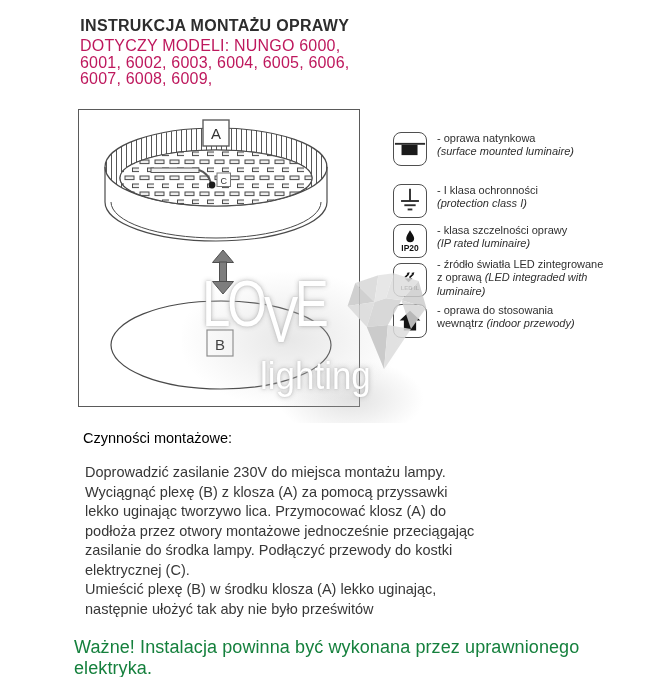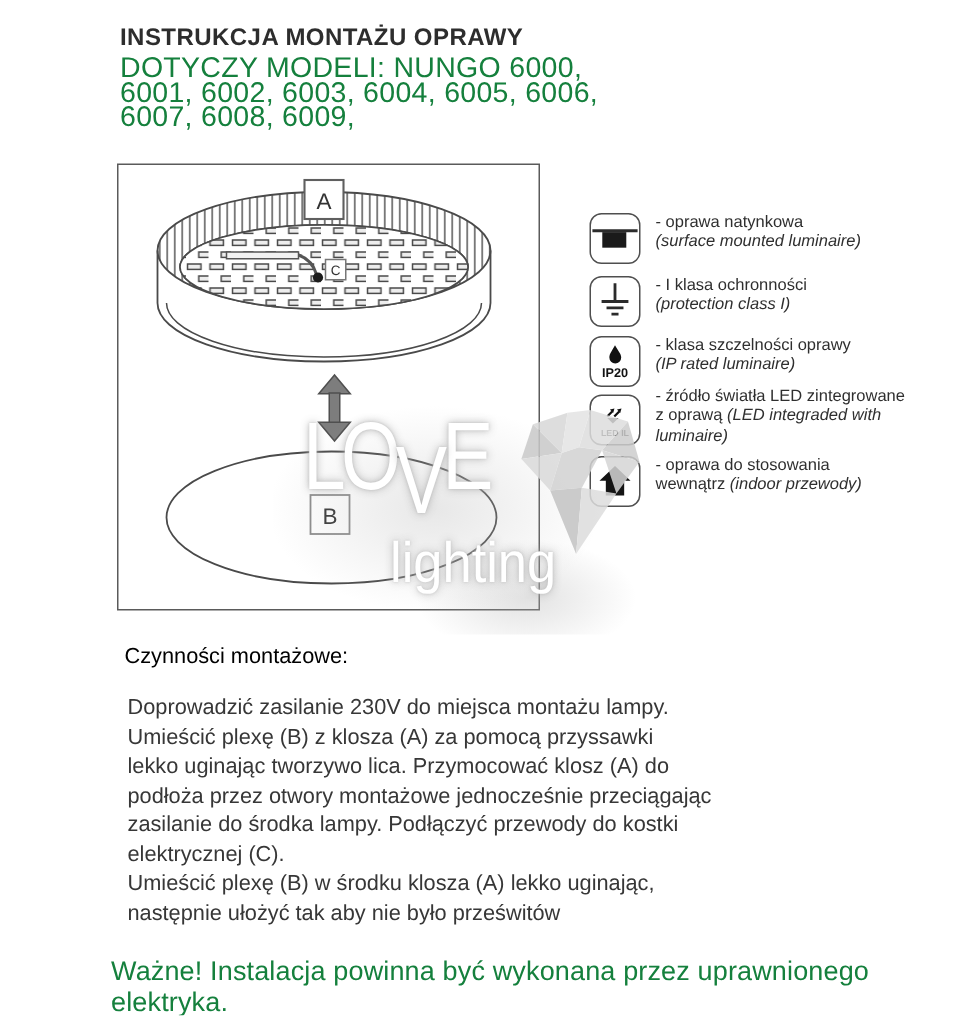--- a/index.html
+++ b/index.html
@@ -2,22 +2,22 @@
 <html><head>
 <meta charset="utf-8">
 <style>
   html,body{margin:0;padding:0;background:#ffffff;}
   #page{
     position:relative;width:650px;height:677px;background:#ffffff;overflow:hidden;
     font-family:"Liberation Sans",sans-serif;color:#3b3b3b;
   }
   
   .header{position:absolute;left:80px;top:17px;}
-  .title{font-size:16px;font-weight:bold;color:#2d2d2d;letter-spacing:.3px;}
-  .subtitle{margin-top:3px;font-size:19px;line-height:16.5px;color:#15803d;letter-spacing:.2px;}
+  .title{font-size:16px;font-weight:bold;color:#2d2d2d;letter-spacing:.3px;text-align:center;}
+  .subtitle{margin-top:3px;font-size:16px;line-height:16.5px;color:#be185d;letter-spacing:.2px;}
   
   .frame{
     position:absolute;left:78px;top:109px;width:282px;height:298px;
     border:1.2px solid #5a5a5a;box-sizing:border-box;background:#fff;
   }
   .frame svg{display:block;}
   
   .legend-item{position:absolute;left:393px;display:flex;align-items:flex-start;}
   .legend-icon{
     width:34px;height:34px;border:1.6px solid #4f4f4f;border-radius:8px;
@@ -132,21 +132,21 @@
       <polygon points="58,8 84,16 66,36 50,34" fill="#dedede"></polygon>
       <polygon points="84,16 92,44 66,36" fill="#cdcdcd"></polygon>
       <polygon points="10,42 38,38 30,64" fill="#dadada"></polygon>
       <polygon points="38,38 50,34 66,36 52,62 30,64" fill="#d2d2d2"></polygon>
       <polygon points="92,44 66,36 76,66" fill="#d5d5d5"></polygon>
       <polygon points="30,64 52,62 48,108" fill="#c3c3c3"></polygon>
       <polygon points="52,62 76,66 48,108" fill="#dddddd"></polygon>
     </svg>
   </div>
 
-  <div class="legend-item" style="top:142px">
+  <div class="legend-item" style="top:132px">
     <div class="legend-icon">
       <svg viewBox="0 0 34 34">
         <line x1="1" y1="11.5" x2="33" y2="11.5" stroke="#2b2b2b" stroke-width="2"></line>
         <rect x="8" y="12.5" width="17" height="11" fill="#1a1a1a"></rect>
       </svg>
     </div>
     <div class="legend-text">
       <div><span>- oprawa natynkowa</span><span class="it"></span></div>
       <div><span></span><span class="it">(surface mounted luminaire)</span></div>
     </div>
@@ -205,21 +205,21 @@
     </div>
     <div class="legend-text">
       <div><span>- oprawa do stosowania</span><span class="it"></span></div>
       <div><span>wewnątrz </span><span class="it">(indoor przewody)</span></div>
     </div>
   </div>
 
   <div class="steps-heading">Czynności montażowe:</div>
   <div class="steps">
     <div>Doprowadzić zasilanie 230V do miejsca montażu lampy.</div>
-    <div>Umieścić plexę (B) z klosza (A) za pomocą przyssawki</div>
+    <div>Wyciągnąć plexę (B) z klosza (A) za pomocą przyssawki</div>
     <div>lekko uginając tworzywo lica. Przymocować klosz (A) do</div>
     <div>podłoża przez otwory montażowe jednocześnie przeciągając</div>
     <div>zasilanie do środka lampy. Podłączyć przewody do kostki</div>
     <div>elektrycznej (C).</div>
     <div>Umieścić plexę (B) w środku klosza (A) lekko uginając,</div>
     <div>następnie ułożyć tak aby nie było prześwitów</div>
   </div>
 
   <div class="warning">Ważne! Instalacja powinna być wykonana przez uprawnionego elektryka.</div>
 

